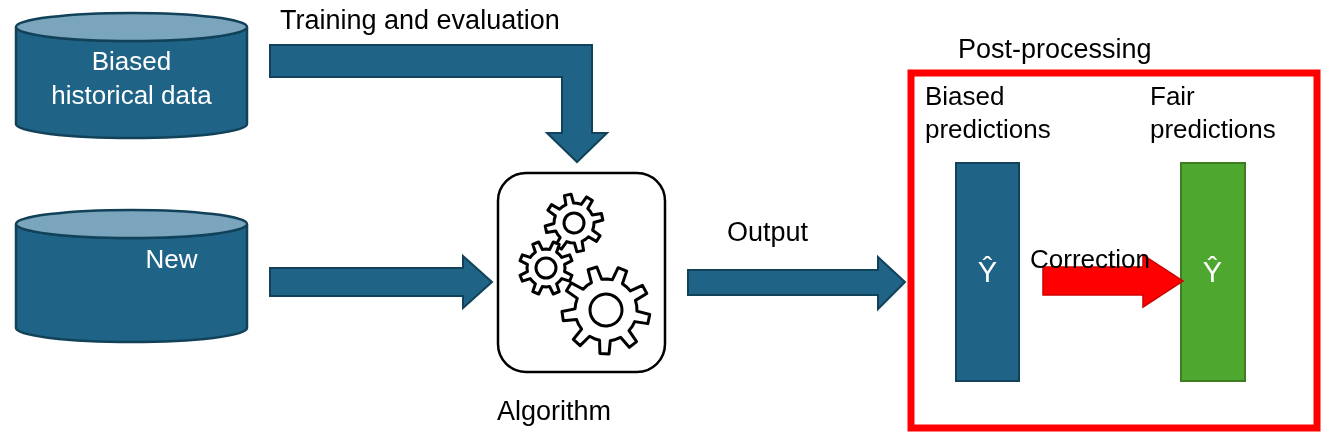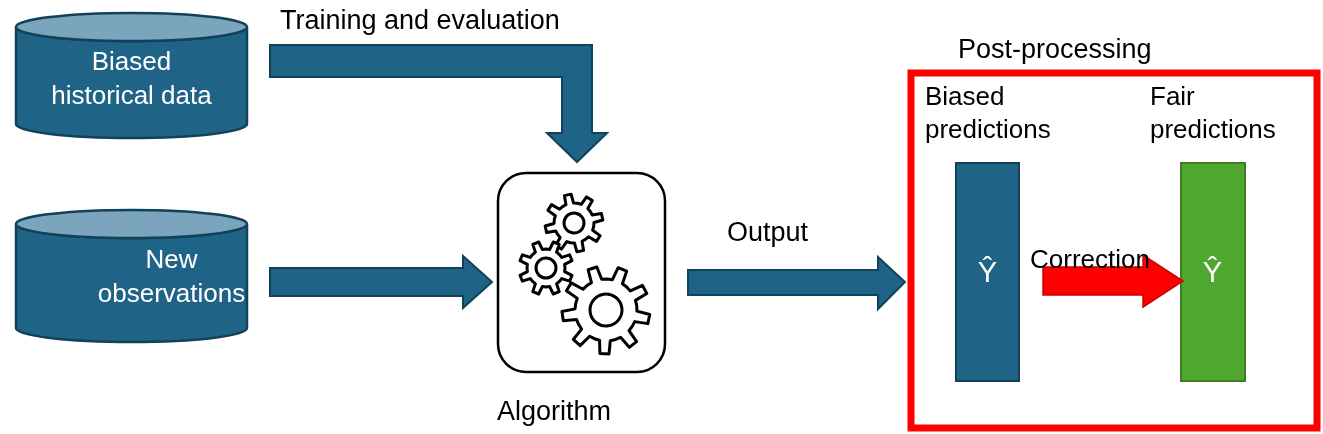--- a/index.html
+++ b/index.html
@@ -70,21 +70,20 @@
     <polygon points="1043,267 1143,267 1143,255 1183,281 1143,307 1143,295 1043,295" stroke="#D00000" stroke-width="1.5" fill="#FF0000"></polygon>
   </svg>
 
   <div class="cyl-label" style="top:44px;">
     <span>Biased</span>
     <span>historical data</span>
   </div>
 
   <div class="cyl-label" style="top:242px;margin-left:40px;">
     <span>New</span>
-    <span>observations</span>
   </div>
 
   <div class="lbl t27" style="left:280px;top:4px;width:322px;">Training and evaluation</div>
 
 
   <div class="lbl t27" style="left:727px;top:216px;width:140px;">Output</div>
 
   <div class="lbl t27" style="left:497px;top:395px;width:168px;">Algorithm</div>
 
   <div class="lbl t27 pp-title" style="left:958px;top:33px;width:300px;font-weight:normal;">Post-processing</div>

